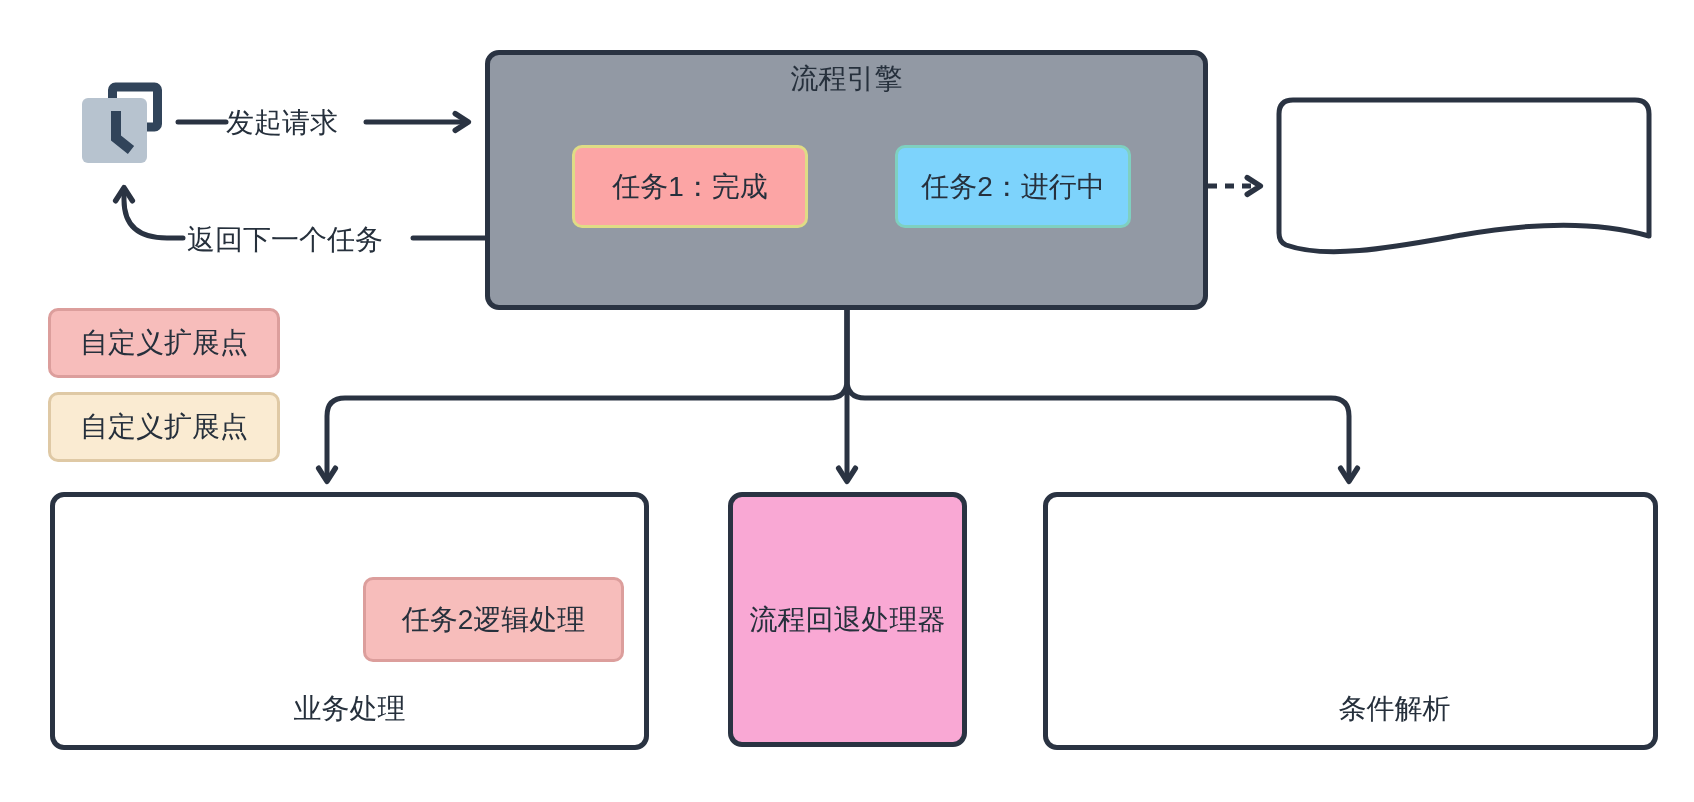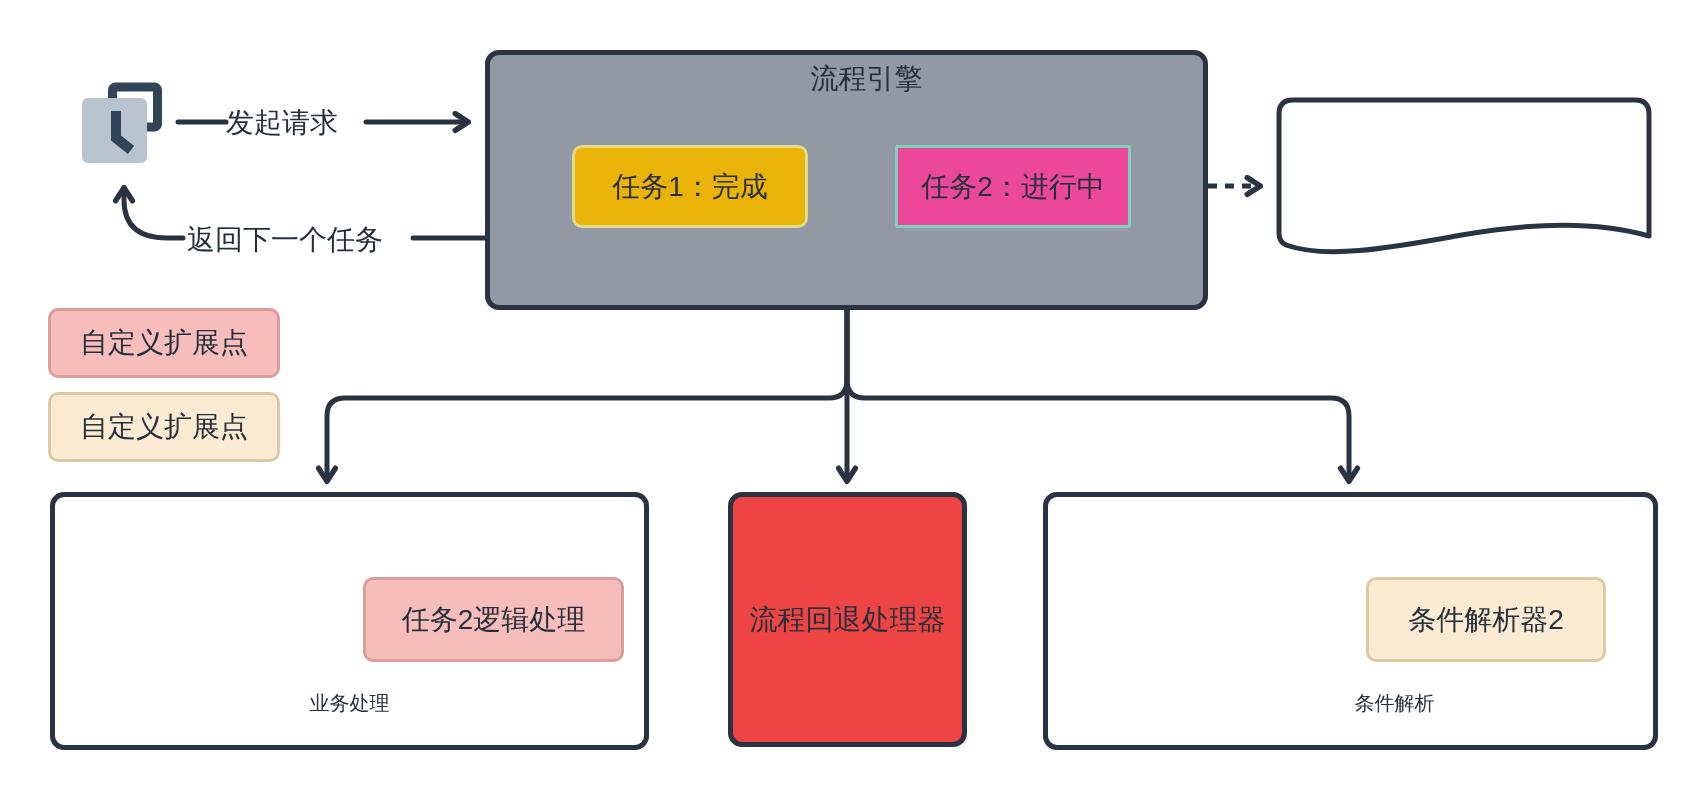--- a/index.html
+++ b/index.html
@@ -8,29 +8,29 @@
     font-family:"Liberation Sans","DejaVu Sans",sans-serif;
     color:#26303C; background:#ffffff;
   }
   svg.layer { position:absolute; left:0; top:0; width:1694px; height:802px; }
   .node {
     position:absolute; box-sizing:border-box;
     display:flex; align-items:center; justify-content:center;
     font-size:28px; font-weight:500; color:#26303C; text-align:center;
   }
   .engine   { background:#9299A4; border:5px solid #2A3342; border-radius:14px; }
-  .engine-title { position:absolute; text-align:center; font-size:28px; font-weight:500;padding-left:20px; }
-  .yellow   { background:#eab308; border:3px solid #DFDC85; border-radius:10px; }
-  .teal     { background:#ec4899; border:3px solid #7FD0C0; border-radius:2px; }
+  .engine-title { position:absolute; text-align:center; font-size:28px; font-weight:500; }
+  .yellow   { background:#fca5a5; border:3px solid #DFDC85; border-radius:10px; }
+  .teal     { background:#7dd3fc; border:3px solid #7FD0C0; border-radius:10px; }
   .pink     { background:#F7BDBB; border:3px solid #DC9E9C; border-radius:10px; }
   .cream    { background:#FAEBD2; border:3px solid #DFC9A5; border-radius:10px; }
   .whitebox { background:#ffffff; border:5px solid #2A3342; border-radius:14px; }
-  .rollback { background:#ef4444; border:5px solid #2A3342; border-radius:14px; }
+  .rollback { background:#f9a8d4; border:5px solid #2A3342; border-radius:14px; }
   .line-label { position:absolute; text-align:left; font-size:28px; font-weight:500; }
-  .group-title { position:absolute; text-align:center; font-size:20px; font-weight:500; }
+  .group-title { position:absolute; text-align:center; font-size:28px; font-weight:500; }
 </style>
 </head>
 <body>
 
 <div class="canvas">
 
   <svg class="layer" viewBox="0 0 1694 802" xmlns="http://www.w3.org/2000/svg">
     <defs>
       <marker id="arw" viewBox="0 0 20 20" refX="14" refY="10" markerWidth="24" markerHeight="24" markerUnits="userSpaceOnUse" orient="auto-start-reverse">
         <path d="M5,3 L16,10 L5,17" fill="none" stroke="#2A3342" stroke-width="4.5" stroke-linecap="round" stroke-linejoin="round"></path>
@@ -79,16 +79,15 @@
   <div class="node pink" style="left:48px; top:308px; width:232px; height:70px;">自定义扩展点</div>
   <div class="node cream" style="left:48px; top:392px; width:232px; height:70px;">自定义扩展点</div>
 
   <div class="node whitebox" style="left:50px; top:492px; width:599px; height:258px;"></div>
   <div class="node pink" style="left:363px; top:577px; width:261px; height:85px;">任务2逻辑处理</div>
   <div class="group-title" style="left:50px; top:690px; width:599px;">业务处理</div>
 
   <div class="node rollback" style="left:728px; top:492px; width:239px; height:255px;">流程回退处理器</div>
 
   <div class="node whitebox" style="left:1043px; top:492px; width:615px; height:258px;"></div>
-  <div class="node cream" style="left:1366px; top:577px; width:240px; height:85px;">条件解析器2</div>
   <div class="group-title" style="left:1043px; top:690px; width:615px;margin-left:44px;">条件解析</div>
 
 </div>
 
 </body></html>

